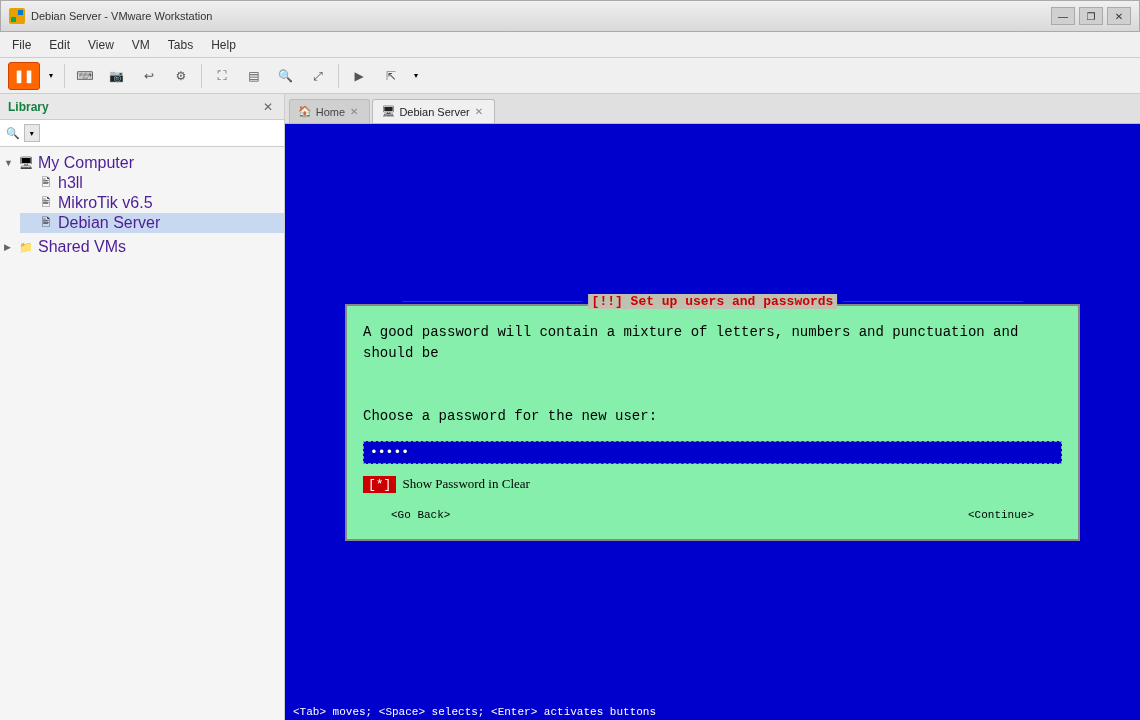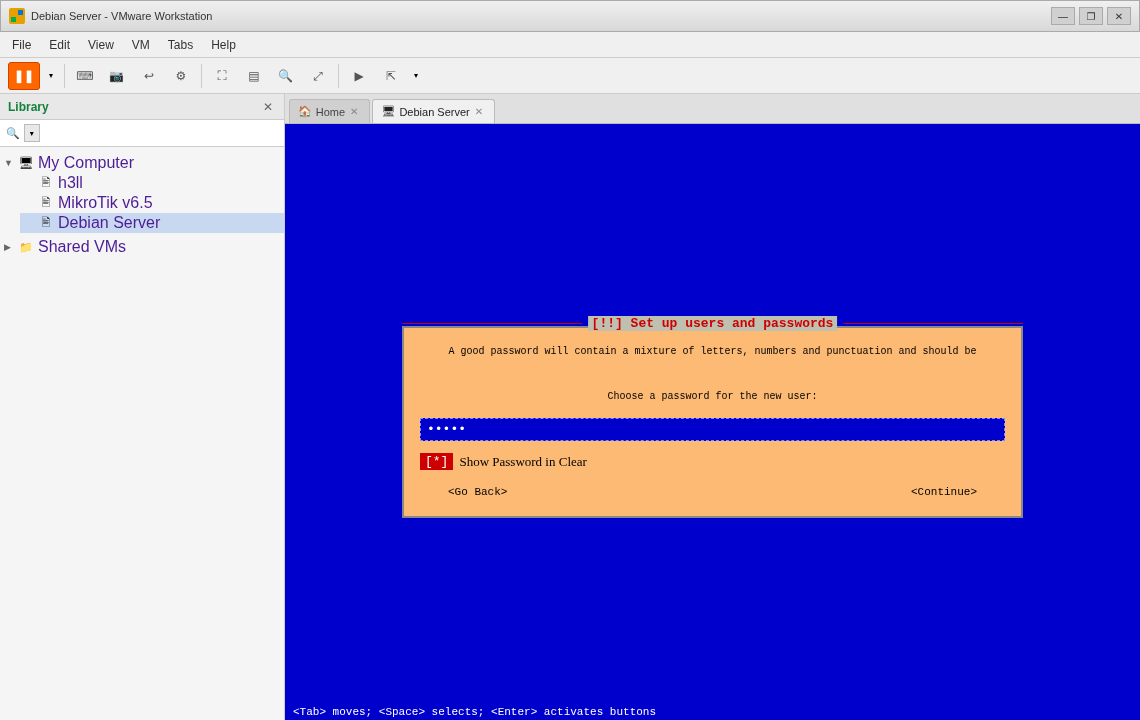--- a/index.html
+++ b/index.html
@@ -274,23 +274,23 @@
       background: #0000cc;
       position: relative;
       display: flex;
       flex-direction: column;
       align-items: center;
       justify-content: center;
     }
 
     
     #dialog {
-      background: #fdba74;
+      background: #86efac;
       border: 2px solid #888;
-      width: 621px;
+      width: 735px;
       padding: 16px;
       position: relative;
     }
     #dialog-title-bar {
       position: absolute;
       top: -12px;
       left: 50%;
       transform: translateX(-50%);
       display: flex;
       align-items: center;
@@ -313,25 +313,24 @@
     }
     #dialog-title-line-right {
       flex: none;
       width: 180px;
       height: 1px;
       background: #cc0000;
     }
 
     #dialog-body {
       font-family: 'Courier New', monospace;
-      font-size: 10px;
+      font-size: 14px;
       color: #000;
       margin-bottom: 14px;
       line-height: 1.5;
-      text-align: center;
     }
 
     #password-field-row {
       margin-bottom: 12px;
     }
     #password-input-box {
       background: #0000cc;
       color: white;
       font-family: 'Courier New', monospace;
       font-size: 13px;

